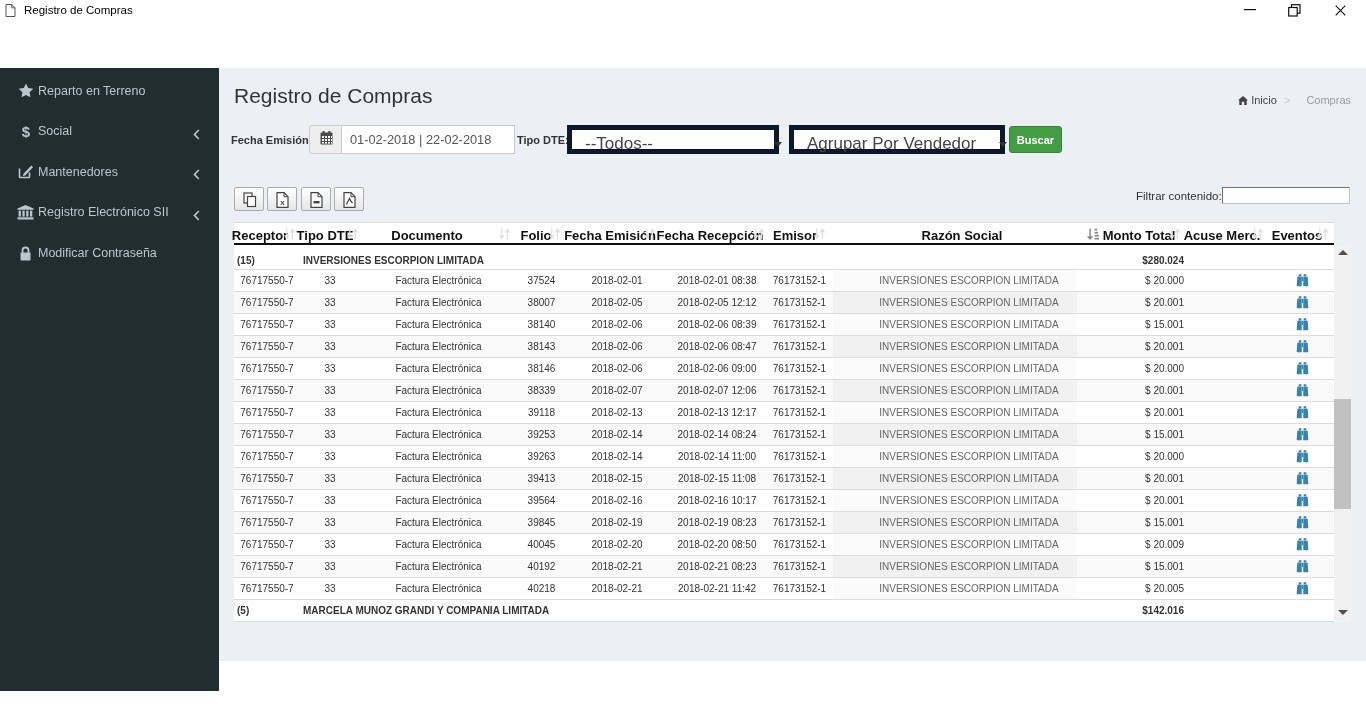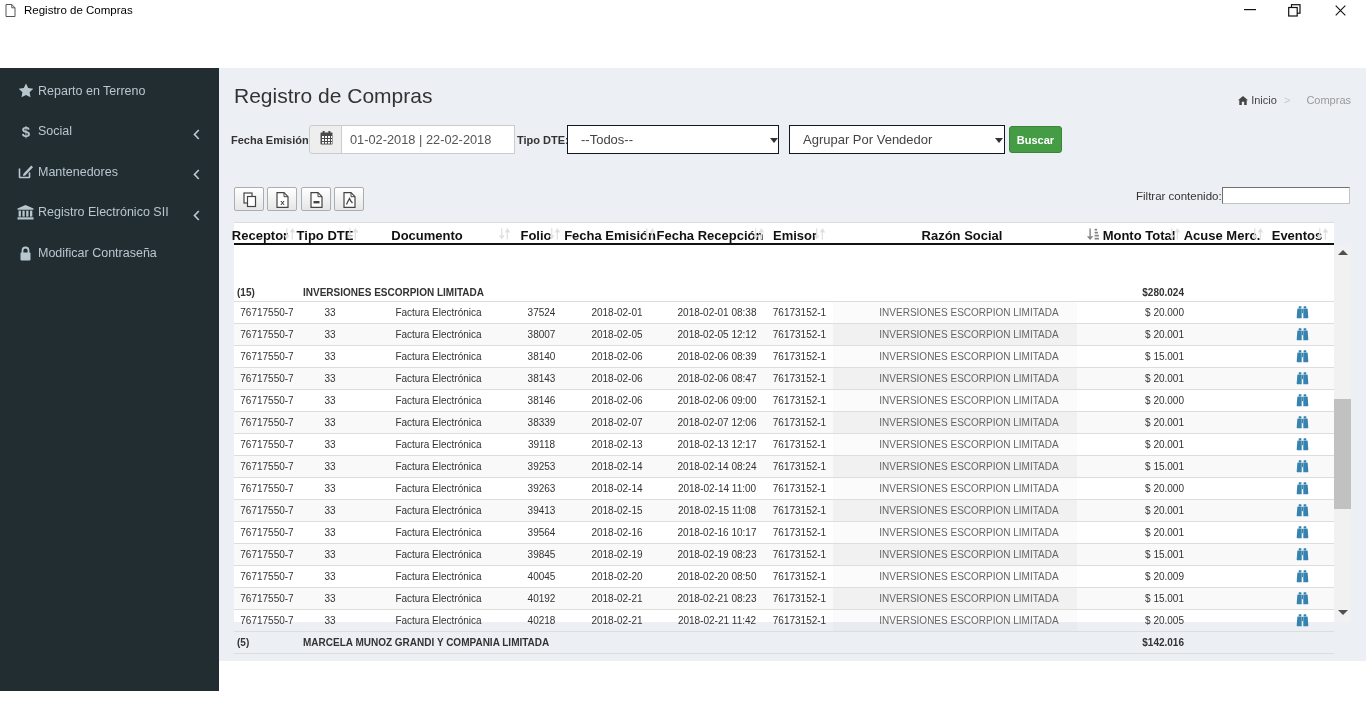--- a/index.html
+++ b/index.html
@@ -23,21 +23,21 @@
 
 #content { position:absolute; left:219px; top:68px; width:1147px; height:593px; background:#ecf0f5; }
 h1 { position:absolute; left:15px; top:16px; font-size:21px; font-weight:normal; color:#333; letter-spacing:0; }
 #crumb { position:absolute; right:15px; top:26px; font-size:11px; color:#444; }
 #crumb .sep { color:#c3cbd4; padding:0 4px; } #crumb .act { color:#999;margin-left:9px; }
 
 
 .flabel { position:absolute; font-size:11px; font-weight:bold; color:#333; top:66px; }
 #addon { position:absolute; left:90px; top:57px; width:33px; height:29px; background:#eee; border:1px solid #ccc; border-radius:3px 0 0 3px; }
 #dinput { position:absolute; left:122px; top:57px; width:174px; height:29px; background:#fff; border:1px solid #ccc; font-size:12.8px; color:#555; line-height:27px; padding-left:8px; }
-.sel { position:absolute; top:57px; height:29px; background:#fff; border:1px solid #0f172a; font-size:13px; color:#444; line-height:27px; padding-left:13px; }
+.sel { position:absolute; top:57px; height:29px; background:#fff; border:5px solid #0f172a; font-size:17px; color:#444; line-height:27px; padding-left:13px; }
 .sel .arr { position:absolute; top:12px; width:0; height:0; border-left:4.5px solid transparent; border-right:4.5px solid transparent; border-top:5px solid #333; }
 #buscar { position:absolute; left:790px; top:58px; width:53px; height:27px; background:#449d44; border:1px solid #398439; border-radius:3px; color:#fff; font-size:11px; font-weight:bold; text-align:center; line-height:26px; }
 
 
 .ebtn { position:absolute; top:119px; width:30px; height:24px; background:linear-gradient(#ffffff,#e6e6e6); border:1px solid #adadad; border-radius:2px; }
 .ebtn svg { position:absolute; left:8px; top:4px; }
 #flabel2 { position:absolute; left:917px; top:122px; font-size:11.5px; color:#333; }
 #finput { position:absolute; left:1003px; top:119px; width:128px; height:17px; background:#fff; border:1px solid #c3c3c3; border-top:1px solid #707070; border-left:1px solid #707070; }
 
 
@@ -50,21 +50,21 @@
 table { border-collapse:collapse; width:1100px; table-layout:fixed; border-bottom:1px solid #ddd; }
 td { font-size:10px; color:#333; text-align:center; height:22px; padding:0; border-top:1px solid #ddd; white-space:nowrap; overflow:hidden; }
 tr.grp.g1 td { border-top:none; }
 tr:first-child td { border-top:none; }
 tr.odd { background:#f9f9f9; }
 td.rz { color:#666; background:rgba(0,0,0,0.016); padding-left:28px; }
 tr.odd td.rz { background:#f1f1f1; }
 td.mt { text-align:right; padding-right:6px; }
 td.ev svg { vertical-align:middle; }
 .grpin { position:relative; font-weight:bold; font-size:10px; color:#333; text-align:left; }
-.grpin.g1 { height:24px;margin-top:32px; } .grpin.g1 span { top:10px; }
+.grpin.g1 { height:24px; } .grpin.g1 span { top:10px; }
 .grpin.g2 { height:21px; } .grpin.g2 span { top:5px; }
 .gnum { position:absolute; left:3px; }
 .gname { position:absolute; left:69px; }
 .gtot { position:absolute; right:150px; }
 
 
 #sbar { position:absolute; left:1115px; top:177px; width:17px; height:377px; background:#f1f1f1; }
 #sbar .thumb { position:absolute; left:0; top:154px; width:17px; height:110px; background:#c1c1c1; }
 .sarr { position:absolute; left:3.5px; width:0; height:0; border-left:5px solid transparent; border-right:5px solid transparent; }
 #sarrup { top:5px; border-bottom:5px solid #505050; }

